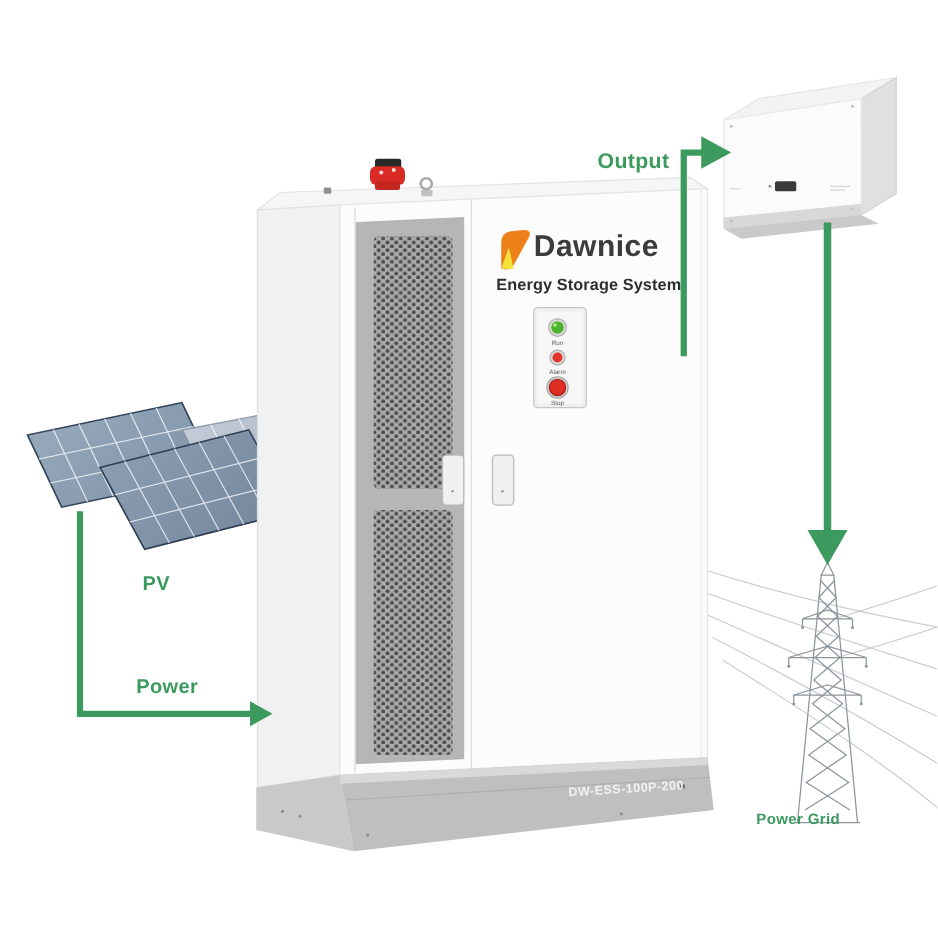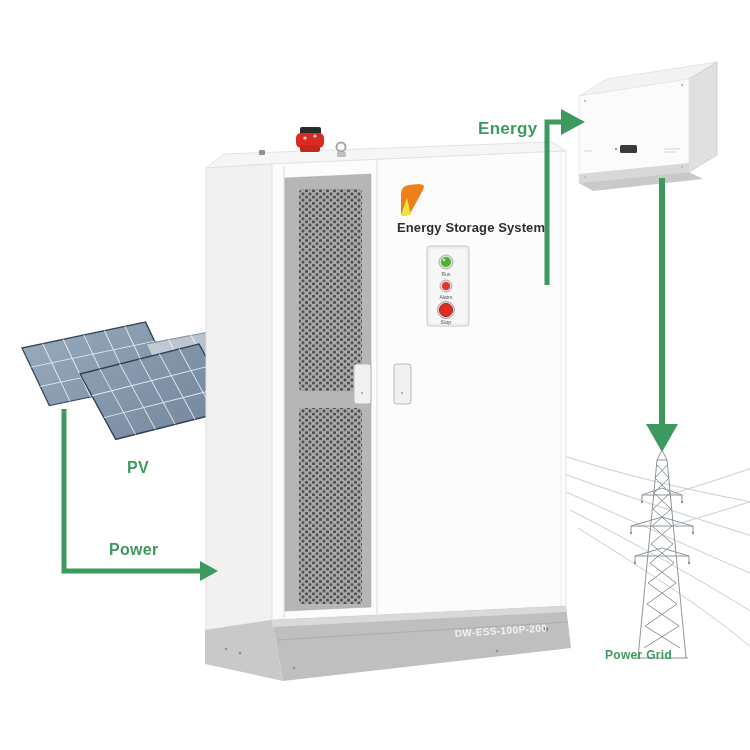--- a/index.html
+++ b/index.html
@@ -7,21 +7,21 @@
     position:relative;width:750px;height:750px;background:#ffffff;overflow:hidden;
     font-family:"Liberation Sans", sans-serif;
   }
   .layer{position:absolute;left:0;top:0;}
   .flow-label{
     position:absolute;color:#3C9A5F;font-weight:bold;
     letter-spacing:0.3px;white-space:nowrap;
   }
   .output-label{left:478px;top:119px;font-size:17px;}
   .input-label{left:109px;top:541px;font-size:16px;}
-  .pv-label{left:114px;top:459px;font-size:16px;margin-left:13px;}
+  .pv-label{left:114px;top:459px;font-size:16px;}
   .power-grid-label{left:605px;top:648px;font-size:12px;}
   .brand-name{
     position:absolute;left:427px;top:184px;font-size:24px;font-weight:bold;
     color:#3B3B3B;letter-spacing:0.4px;white-space:nowrap;
   }
   .system-subtitle{
     position:absolute;left:397px;top:220px;font-size:13px;font-weight:bold;
     color:#2E2E2E;letter-spacing:0.1px;white-space:nowrap;
   }
   svg text{font-family:"Liberation Sans", sans-serif;}
@@ -222,17 +222,18 @@
       <polygon points="561,109 561,135 585,122" fill="#3C9A5F"></polygon>
     </g>
     <g>
       <line x1="662" y1="178" x2="662" y2="427" stroke-width="6" stroke="#3C9A5F"></line>
       <polygon points="646,424 678,424 662,452" fill="#3C9A5F"></polygon>
     </g>
   </svg>
 
   <div class="flow-label pv-label">PV</div>
   <div class="flow-label input-label">Power</div>
-  <div class="flow-label output-label">Energy</div>
+  <div class="flow-label output-label">Output</div>
   <div class="flow-label power-grid-label">Power Grid</div>
 
+  <div class="brand-name">Dawnice</div>
   <div class="system-subtitle">Energy Storage System</div>
 </div>
 
 </body></html>

